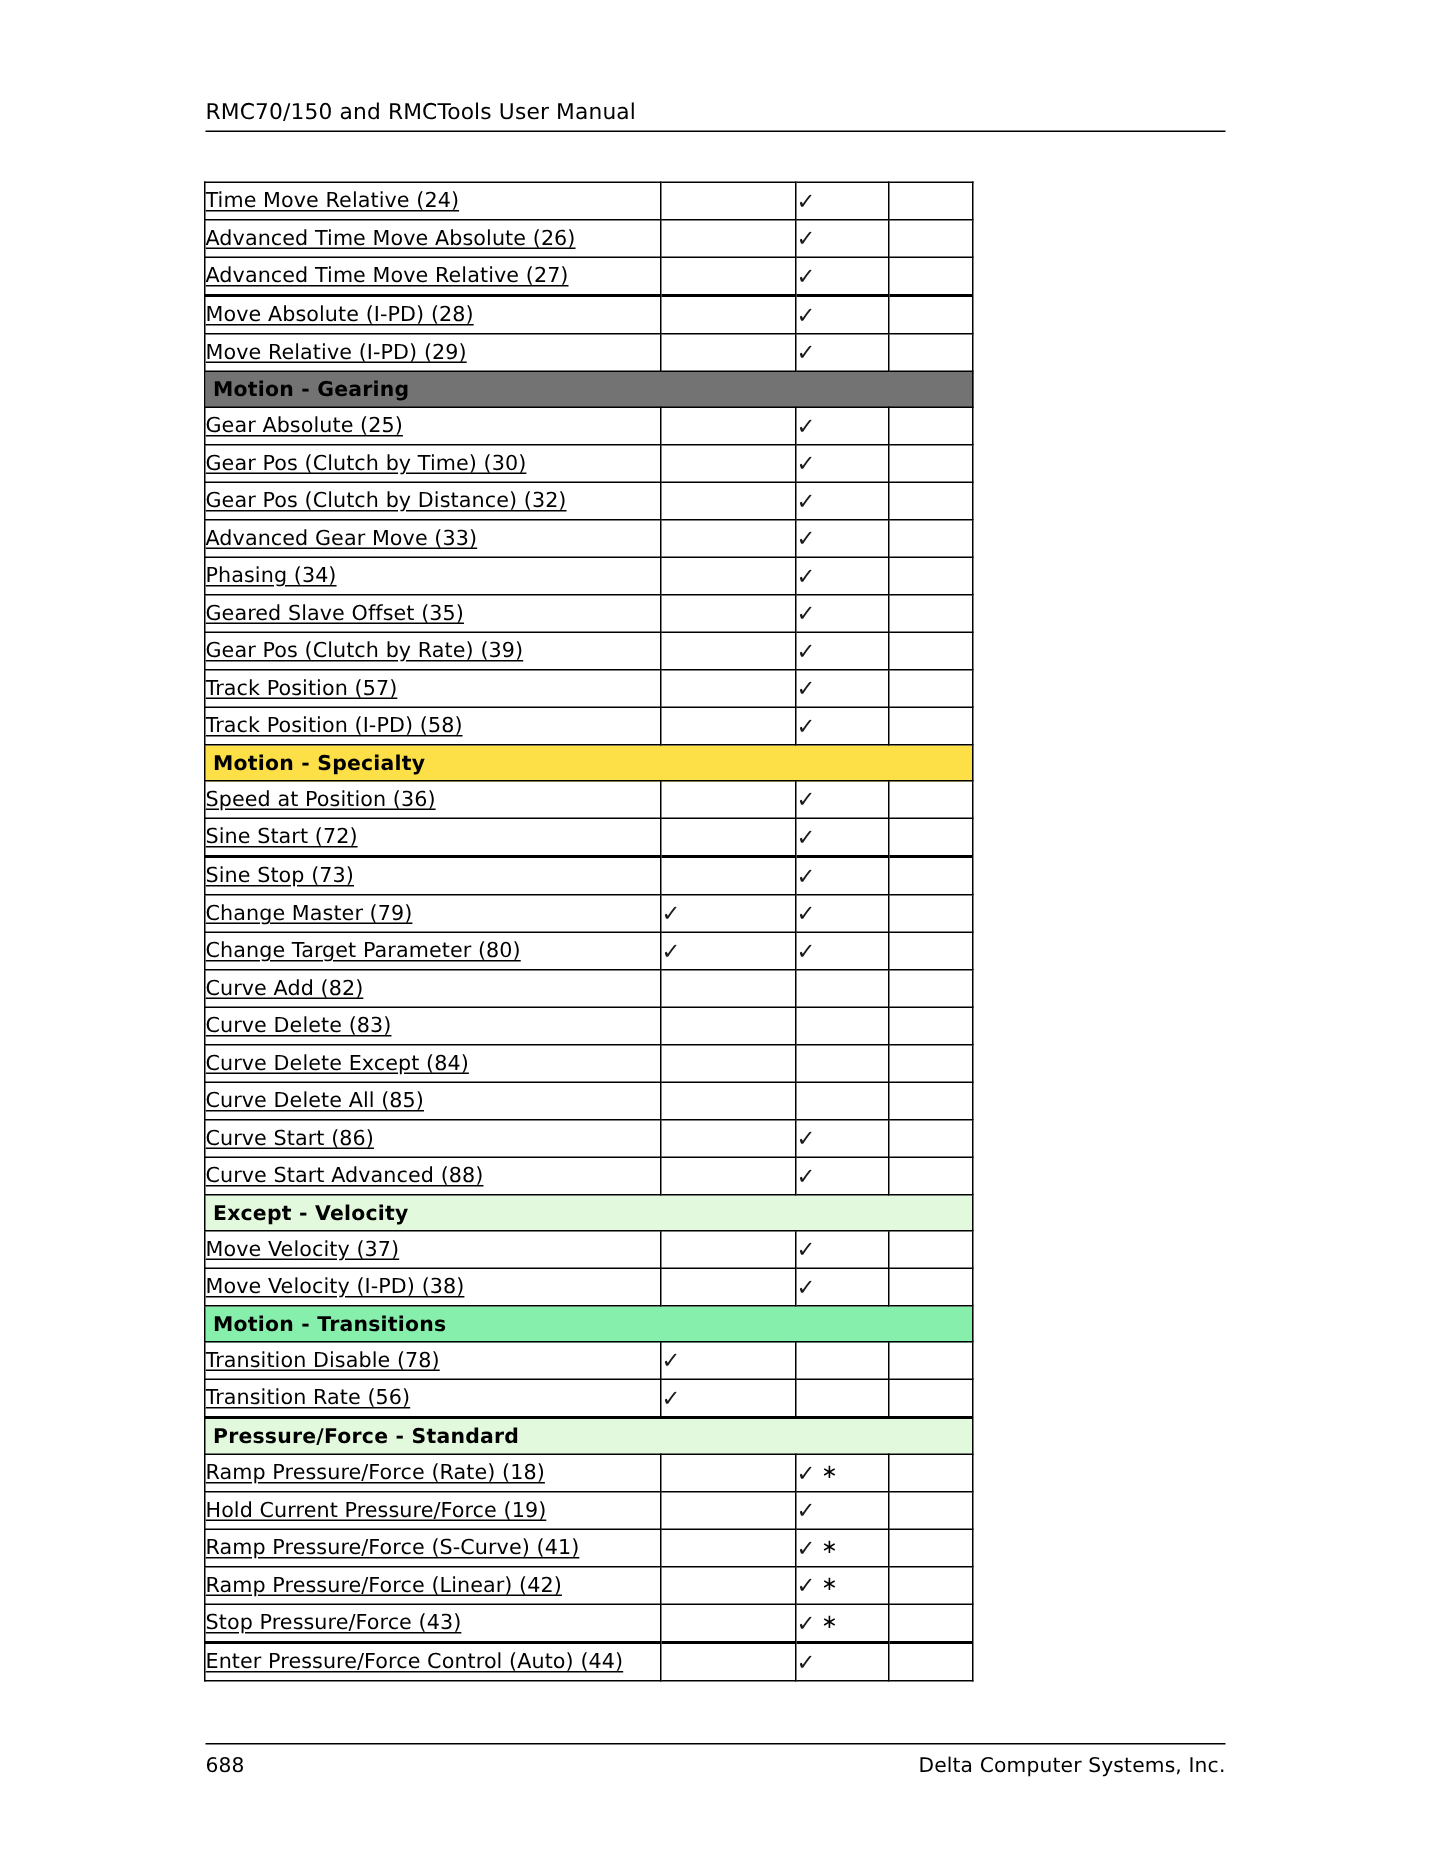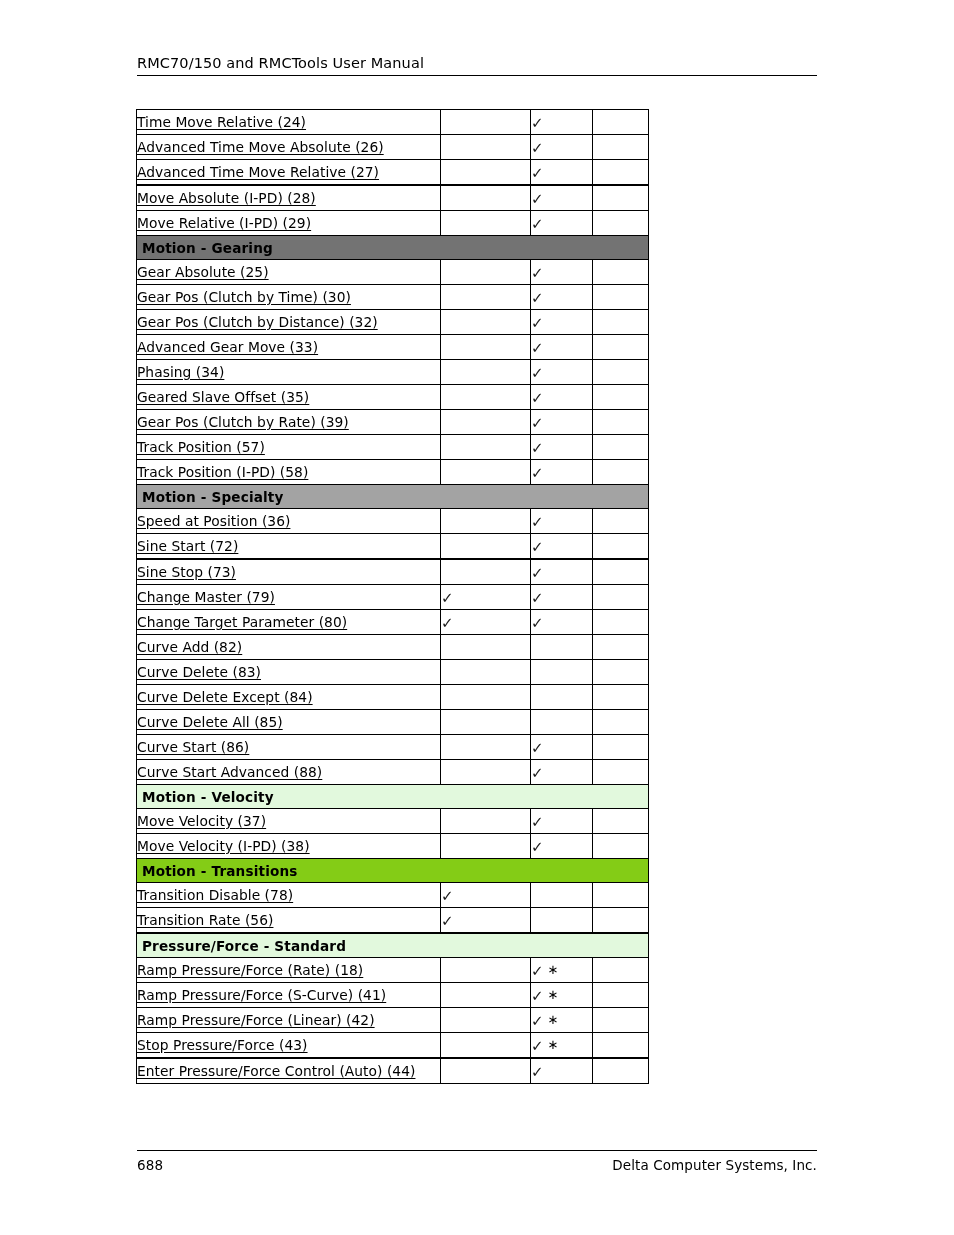--- a/index.html
+++ b/index.html
@@ -10,21 +10,21 @@
   body {
     width: 954px;
     height: 1235px;
     font-family: "DejaVu Sans", sans-serif;
     color: #000000;
     position: relative;
     overflow: hidden;
   }
   .page {
     position: absolute;
-    left: 0; top: 0;
+    left: 0; top: 12px;
     width: 954px;
     height: 906px;
   }
   
   .page-header {
     position: absolute;
     left: 137px;
     top: 54px;
     width: 680px;
   }
@@ -235,21 +235,21 @@
             <td class="mark-cell"><span class="check">✓</span></td>
             <td class="mark-cell"></td>
           </tr>
           <tr>
             <td class="name-cell"><span class="link">Track Position (I-PD) (58)</span></td>
             <td class="mark-cell"></td>
             <td class="mark-cell"><span class="check">✓</span></td>
             <td class="mark-cell"></td>
           </tr>
           <tr class=" section-row">
-            <td colspan="4" style="background: #a3a3a3;">Motion - Specialty</td>
+            <td colspan="4" style="background: #fde047;">Motion - Specialty</td>
           </tr>
           <tr>
             <td class="name-cell"><span class="link">Speed at Position (36)</span></td>
             <td class="mark-cell"></td>
             <td class="mark-cell"><span class="check">✓</span></td>
             <td class="mark-cell"></td>
           </tr>
           <tr>
             <td class="name-cell"><span class="link">Sine Start (72)</span></td>
             <td class="mark-cell"></td>
@@ -304,56 +304,62 @@
             <td class="mark-cell"><span class="check">✓</span></td>
             <td class="mark-cell"></td>
           </tr>
           <tr>
             <td class="name-cell"><span class="link">Curve Start Advanced (88)</span></td>
             <td class="mark-cell"></td>
             <td class="mark-cell"><span class="check">✓</span></td>
             <td class="mark-cell"></td>
           </tr>
           <tr class=" section-row">
-            <td colspan="4" style="background: rgb(226, 249, 221);">Motion - Velocity</td>
+            <td colspan="4" style="background: rgb(226, 249, 221);">Except - Velocity</td>
           </tr>
           <tr>
             <td class="name-cell"><span class="link">Move Velocity (37)</span></td>
             <td class="mark-cell"></td>
             <td class="mark-cell"><span class="check">✓</span></td>
             <td class="mark-cell"></td>
           </tr>
           <tr>
             <td class="name-cell"><span class="link">Move Velocity (I-PD) (38)</span></td>
             <td class="mark-cell"></td>
             <td class="mark-cell"><span class="check">✓</span></td>
             <td class="mark-cell"></td>
           </tr>
           <tr class=" section-row">
-            <td colspan="4" style="background: #84cc16;">Motion - Transitions</td>
+            <td colspan="4" style="background: #86efac;">Motion - Transitions</td>
           </tr>
           <tr>
             <td class="name-cell"><span class="link">Transition Disable (78)</span></td>
             <td class="mark-cell"><span class="check">✓</span></td>
             <td class="mark-cell"></td>
             <td class="mark-cell"></td>
           </tr>
           <tr>
             <td class="name-cell"><span class="link">Transition Rate (56)</span></td>
             <td class="mark-cell"><span class="check">✓</span></td>
             <td class="mark-cell"></td>
             <td class="mark-cell"></td>
           </tr>
           <tr class="thick-top section-row">
             <td colspan="4" style="background: rgb(226, 249, 221);">Pressure/Force - Standard</td>
           </tr>
           <tr>
             <td class="name-cell"><span class="link">Ramp Pressure/Force (Rate) (18)</span></td>
             <td class="mark-cell"></td>
             <td class="mark-cell"><span class="check">✓</span><span class="star">∗</span></td>
+            <td class="mark-cell"></td>
+          </tr>
+          <tr>
+            <td class="name-cell"><span class="link">Hold Current Pressure/Force (19)</span></td>
+            <td class="mark-cell"></td>
+            <td class="mark-cell"><span class="check">✓</span></td>
             <td class="mark-cell"></td>
           </tr>
           <tr>
             <td class="name-cell"><span class="link">Ramp Pressure/Force (S-Curve) (41)</span></td>
             <td class="mark-cell"></td>
             <td class="mark-cell"><span class="check">✓</span><span class="star">∗</span></td>
             <td class="mark-cell"></td>
           </tr>
           <tr>
             <td class="name-cell"><span class="link">Ramp Pressure/Force (Linear) (42)</span></td>

